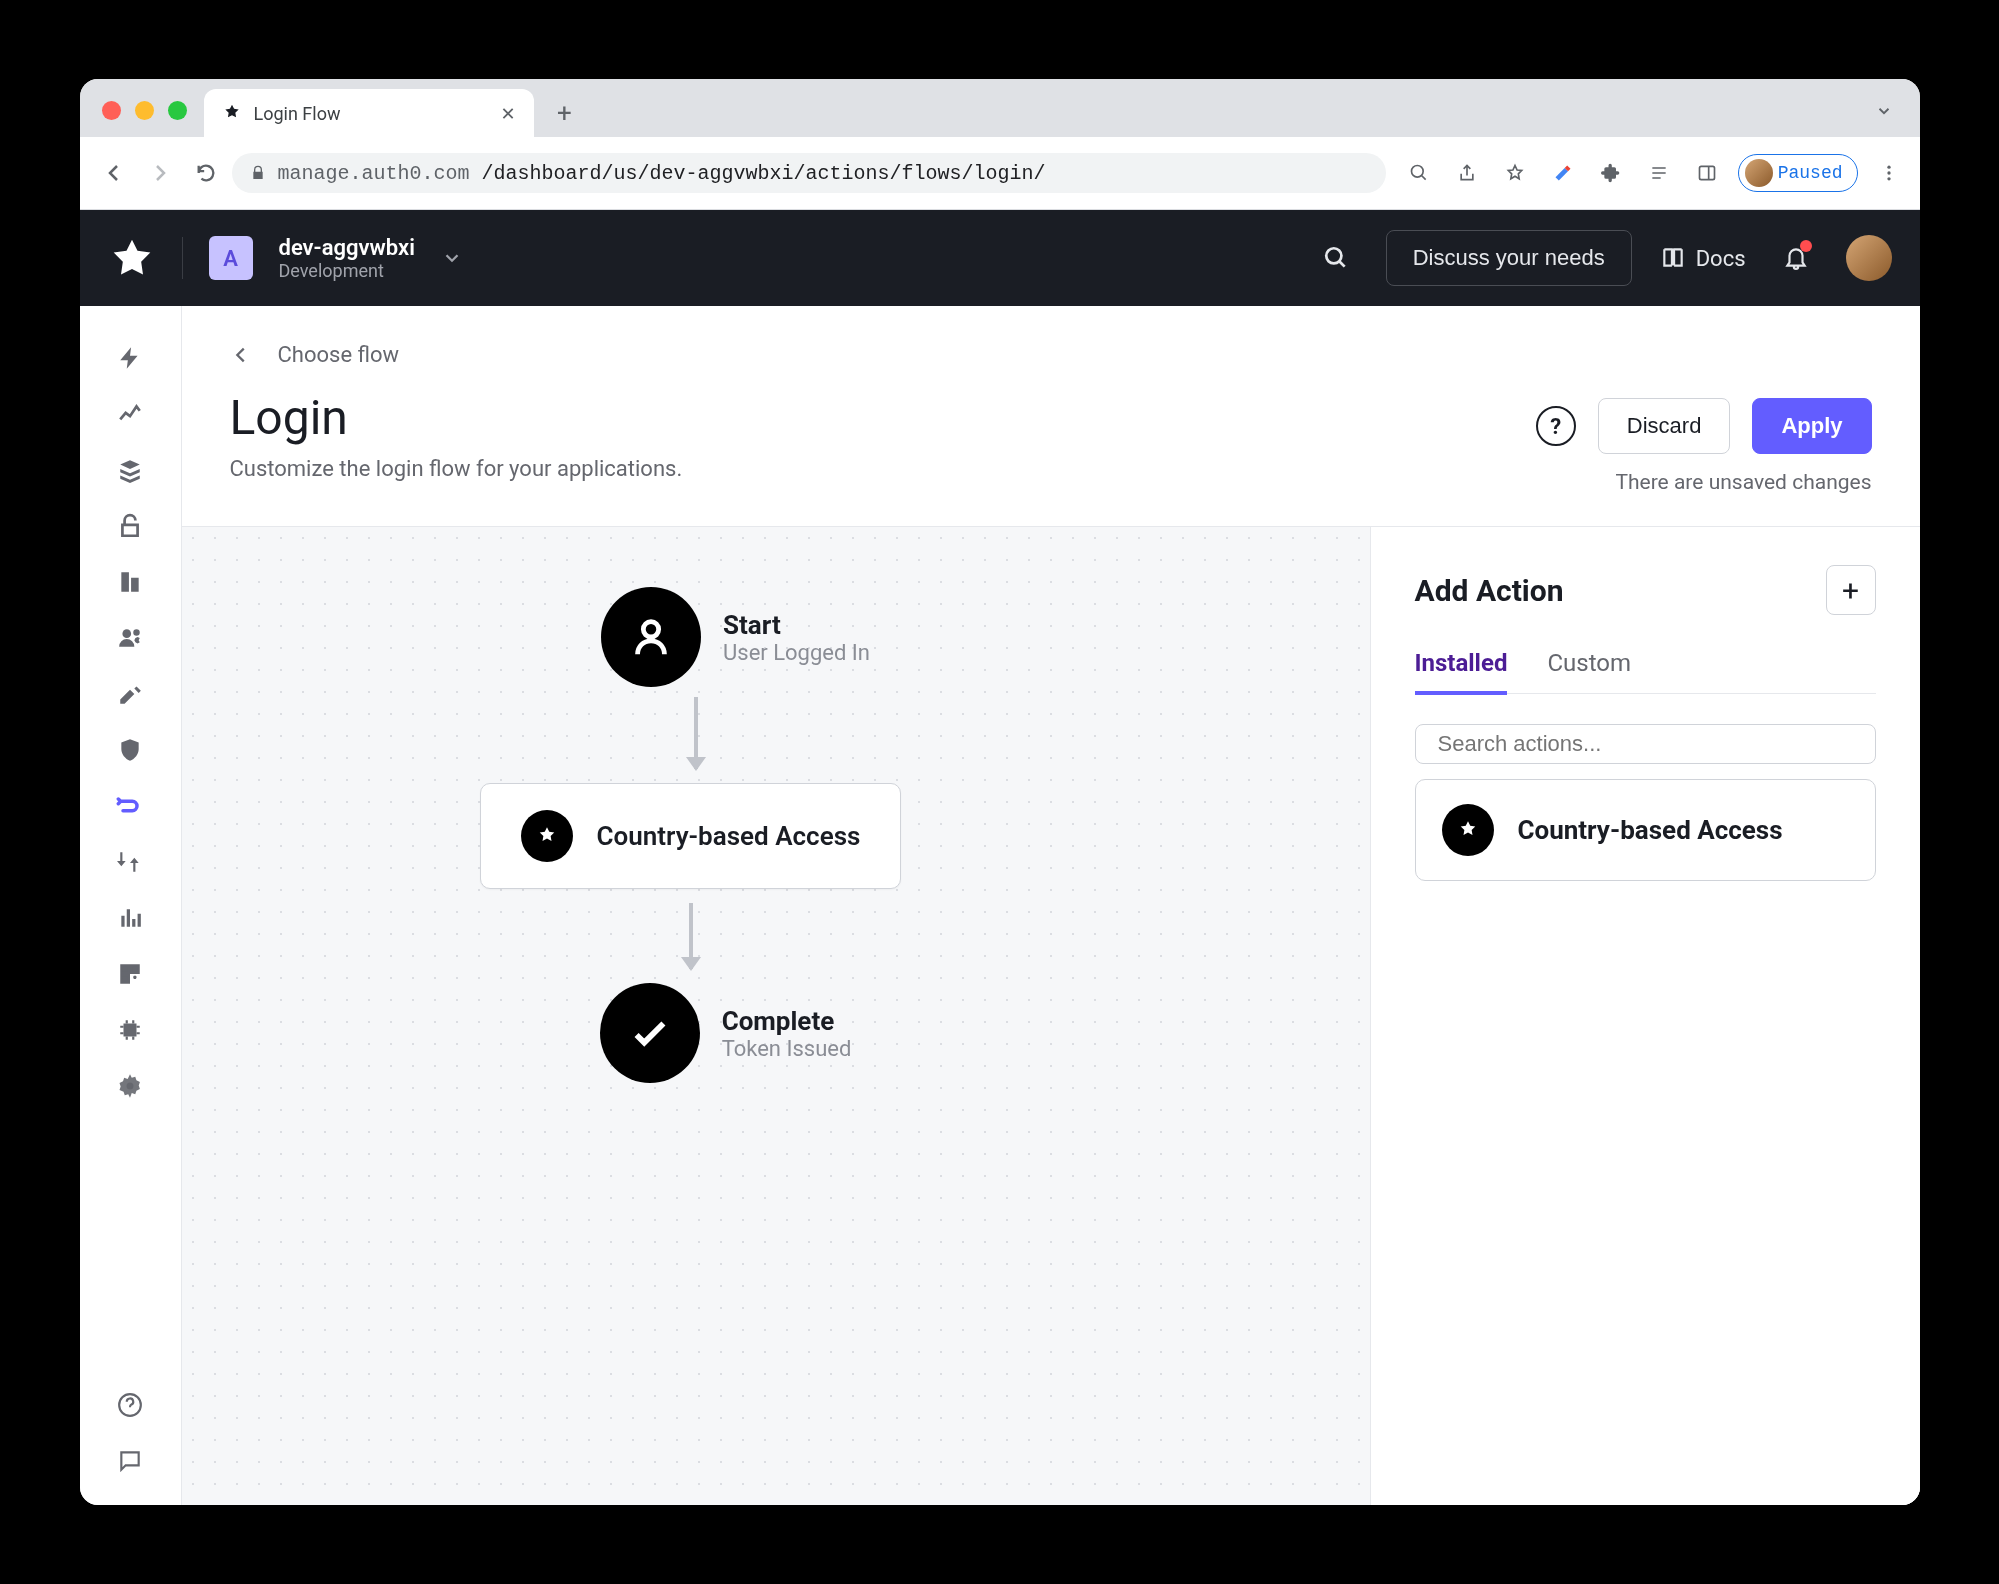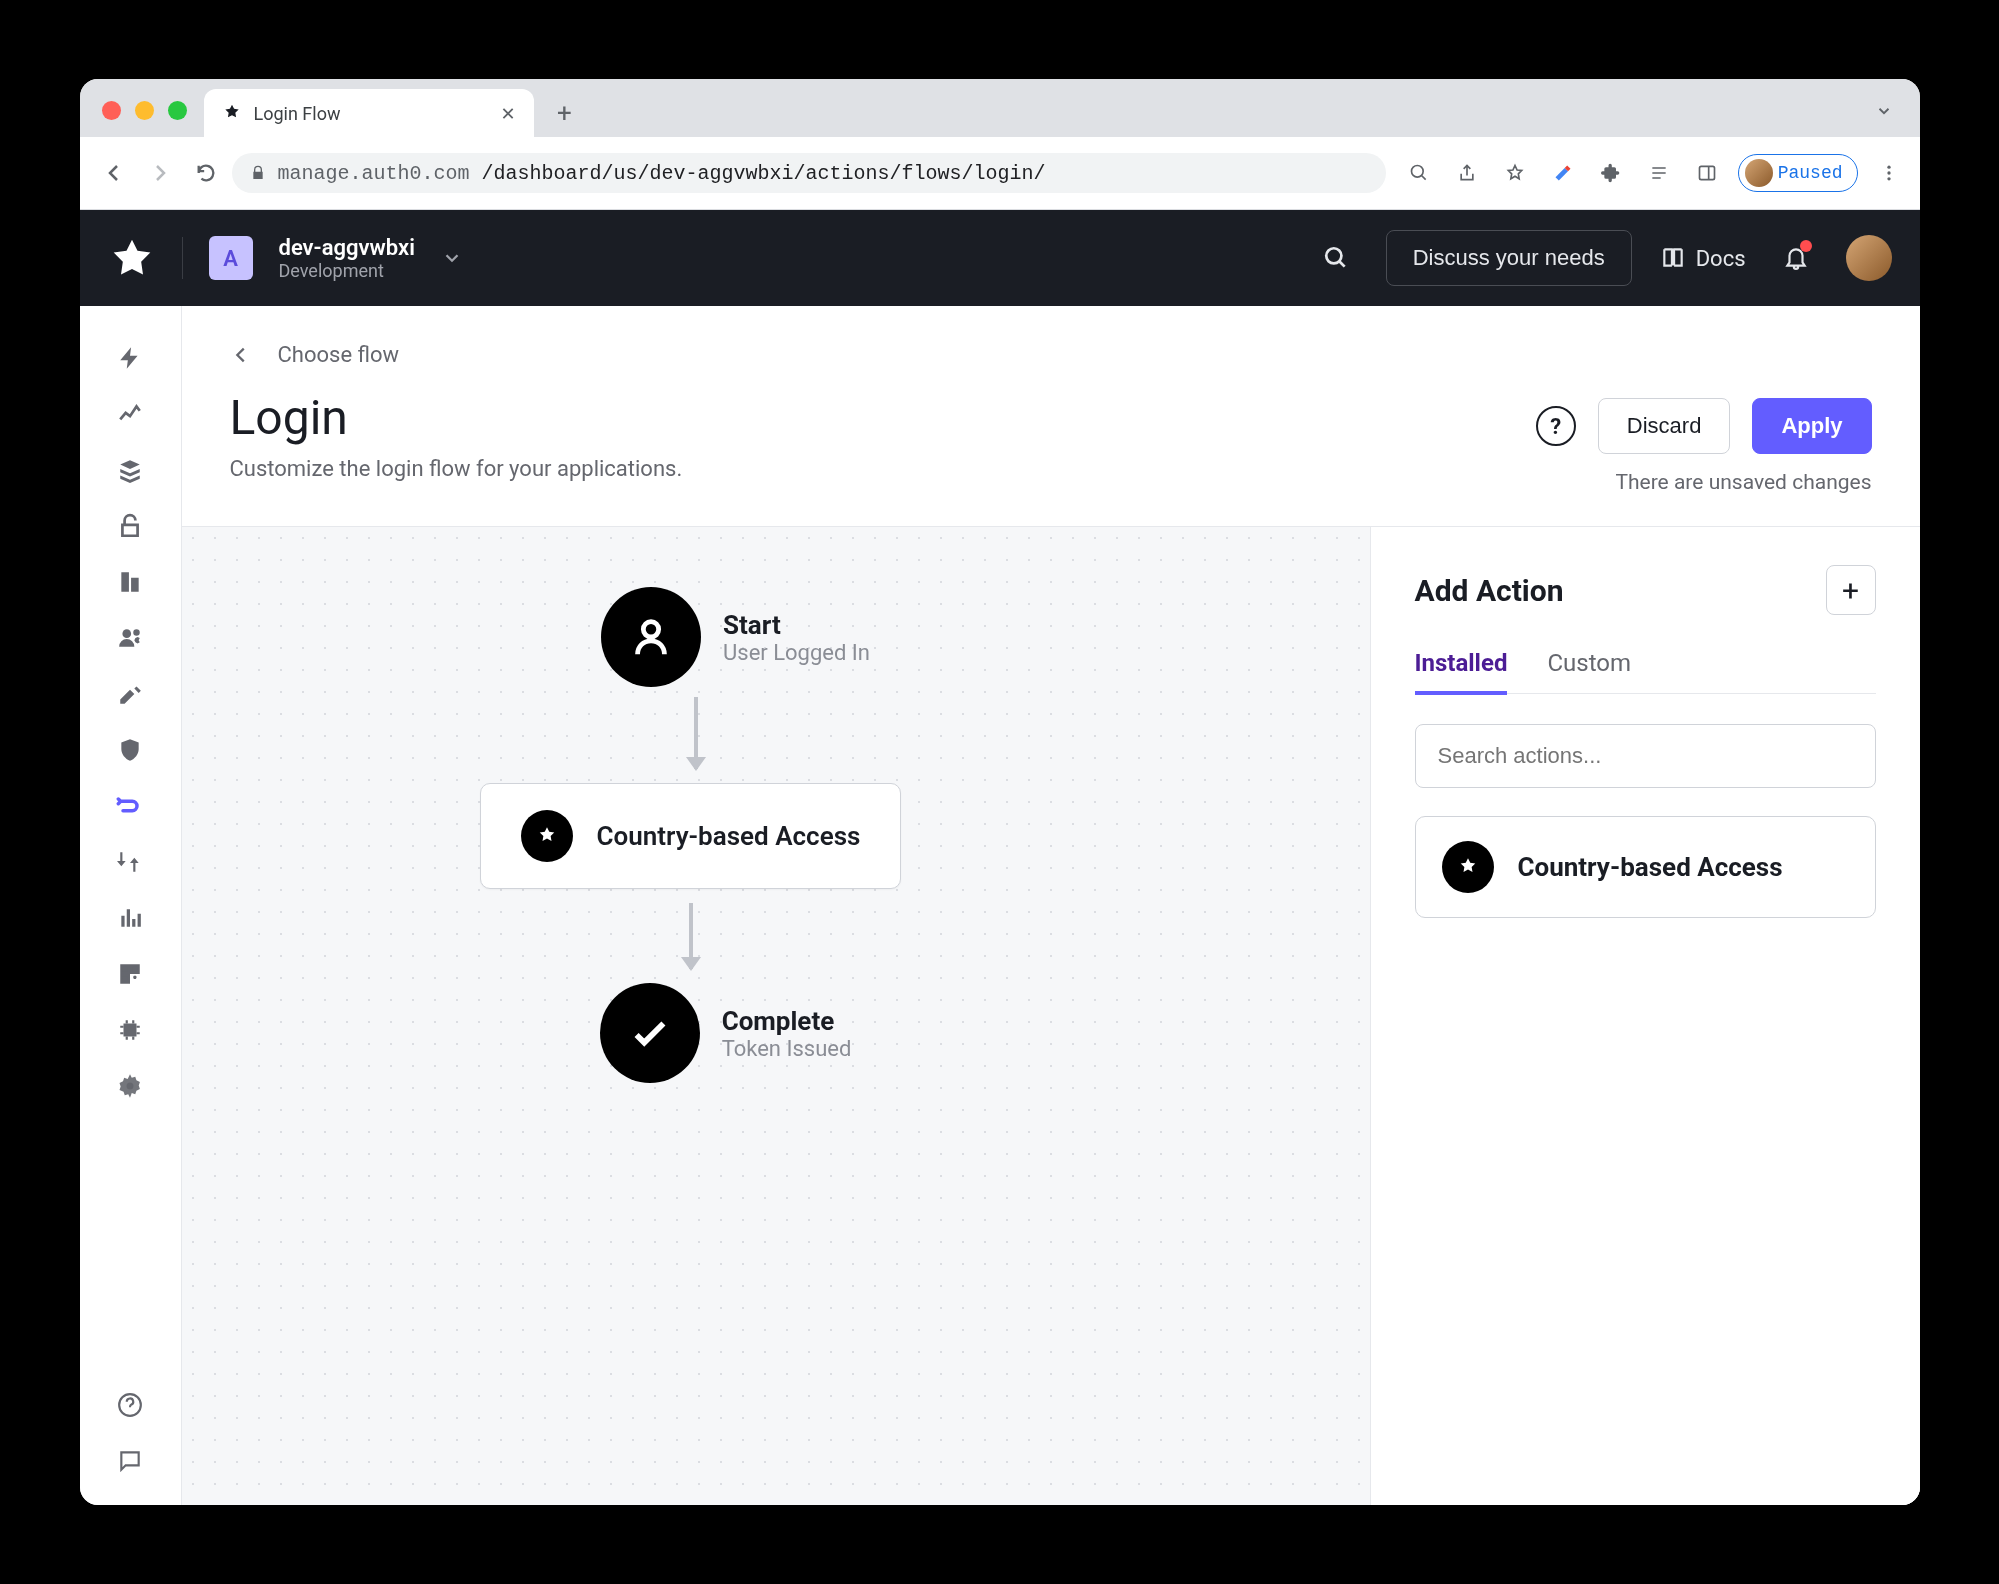--- a/index.html
+++ b/index.html
@@ -174,22 +174,22 @@
     padding:38px 44px;
   }
   .panel-head { display:flex; align-items:center; justify-content:space-between; margin-bottom:34px; }
   .panel-title { font-size:30px; font-weight:700; color:#1a1d24; }
   .add-btn { width:50px; height:50px; border:1.5px solid #d0d3d9; border-radius:8px; display:flex; align-items:center; justify-content:center; font-size:30px; color:#1a1d24; }
   .tabs { display:flex; gap:40px; border-bottom:1.5px solid #e6e8ec; margin-bottom:30px; }
   .tab-item { font-size:24px; color:#65676e; padding-bottom:16px; position:relative; }
   .tab-item.active { color:#4c1d95;font-weight:bold; }
   .tab-item.active::after { content:""; position:absolute; left:0; right:0; bottom:-1.5px; height:4px; background:#635dff; }
   .search-box {
-    width:100%; border:1.5px solid #d0d3d9; border-radius:8px; padding:18px 22px;
-    font-size:22px; color:#8a8d95; margin-bottom:28px;
+    width:100%; border:1.5px solid #d0d3d9; border-radius:8px; padding:6px 22px;
+    font-size:22px; color:#8a8d95; margin-bottom:15px;
   }
   .action-list-item {
     border:1.5px solid #d0d3d9; border-radius:10px; padding:24px 26px; display:flex; align-items:center; gap:24px;
   }
   .action-list-label { font-size:26px; font-weight:700; color:#1a1d24; }
   svg { display:block; }
 </style>
 </head>
 <body>
 

